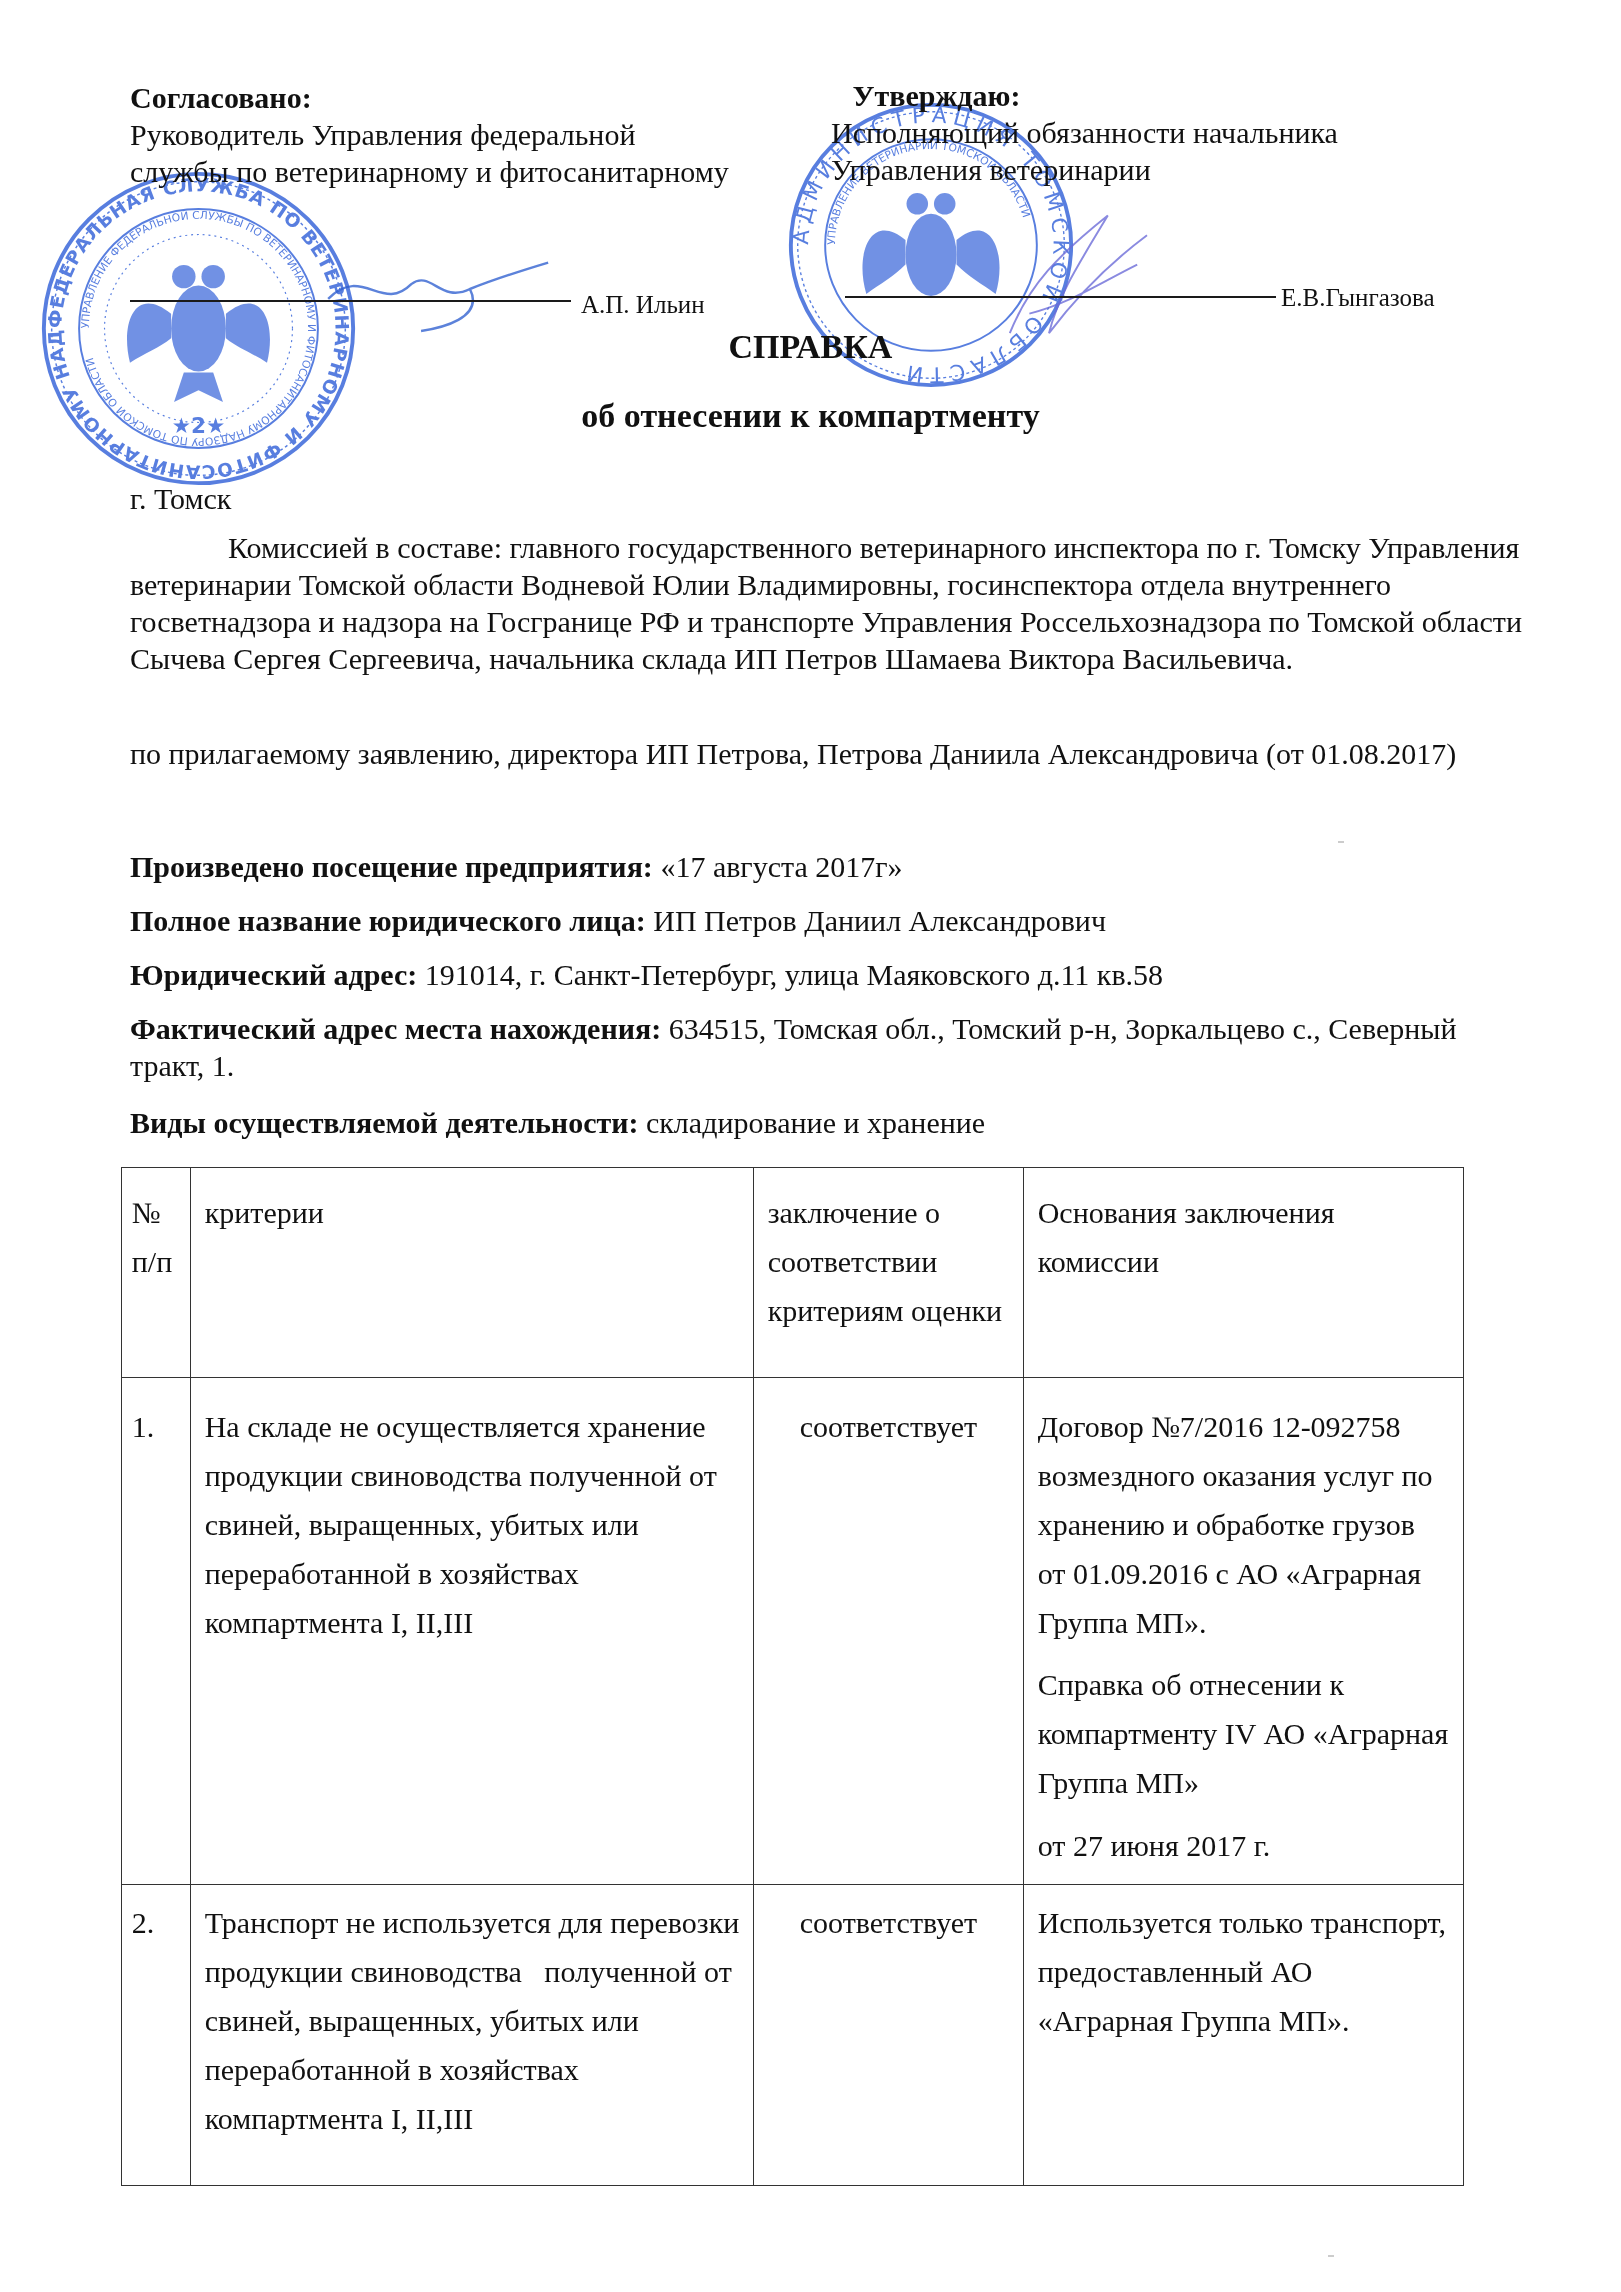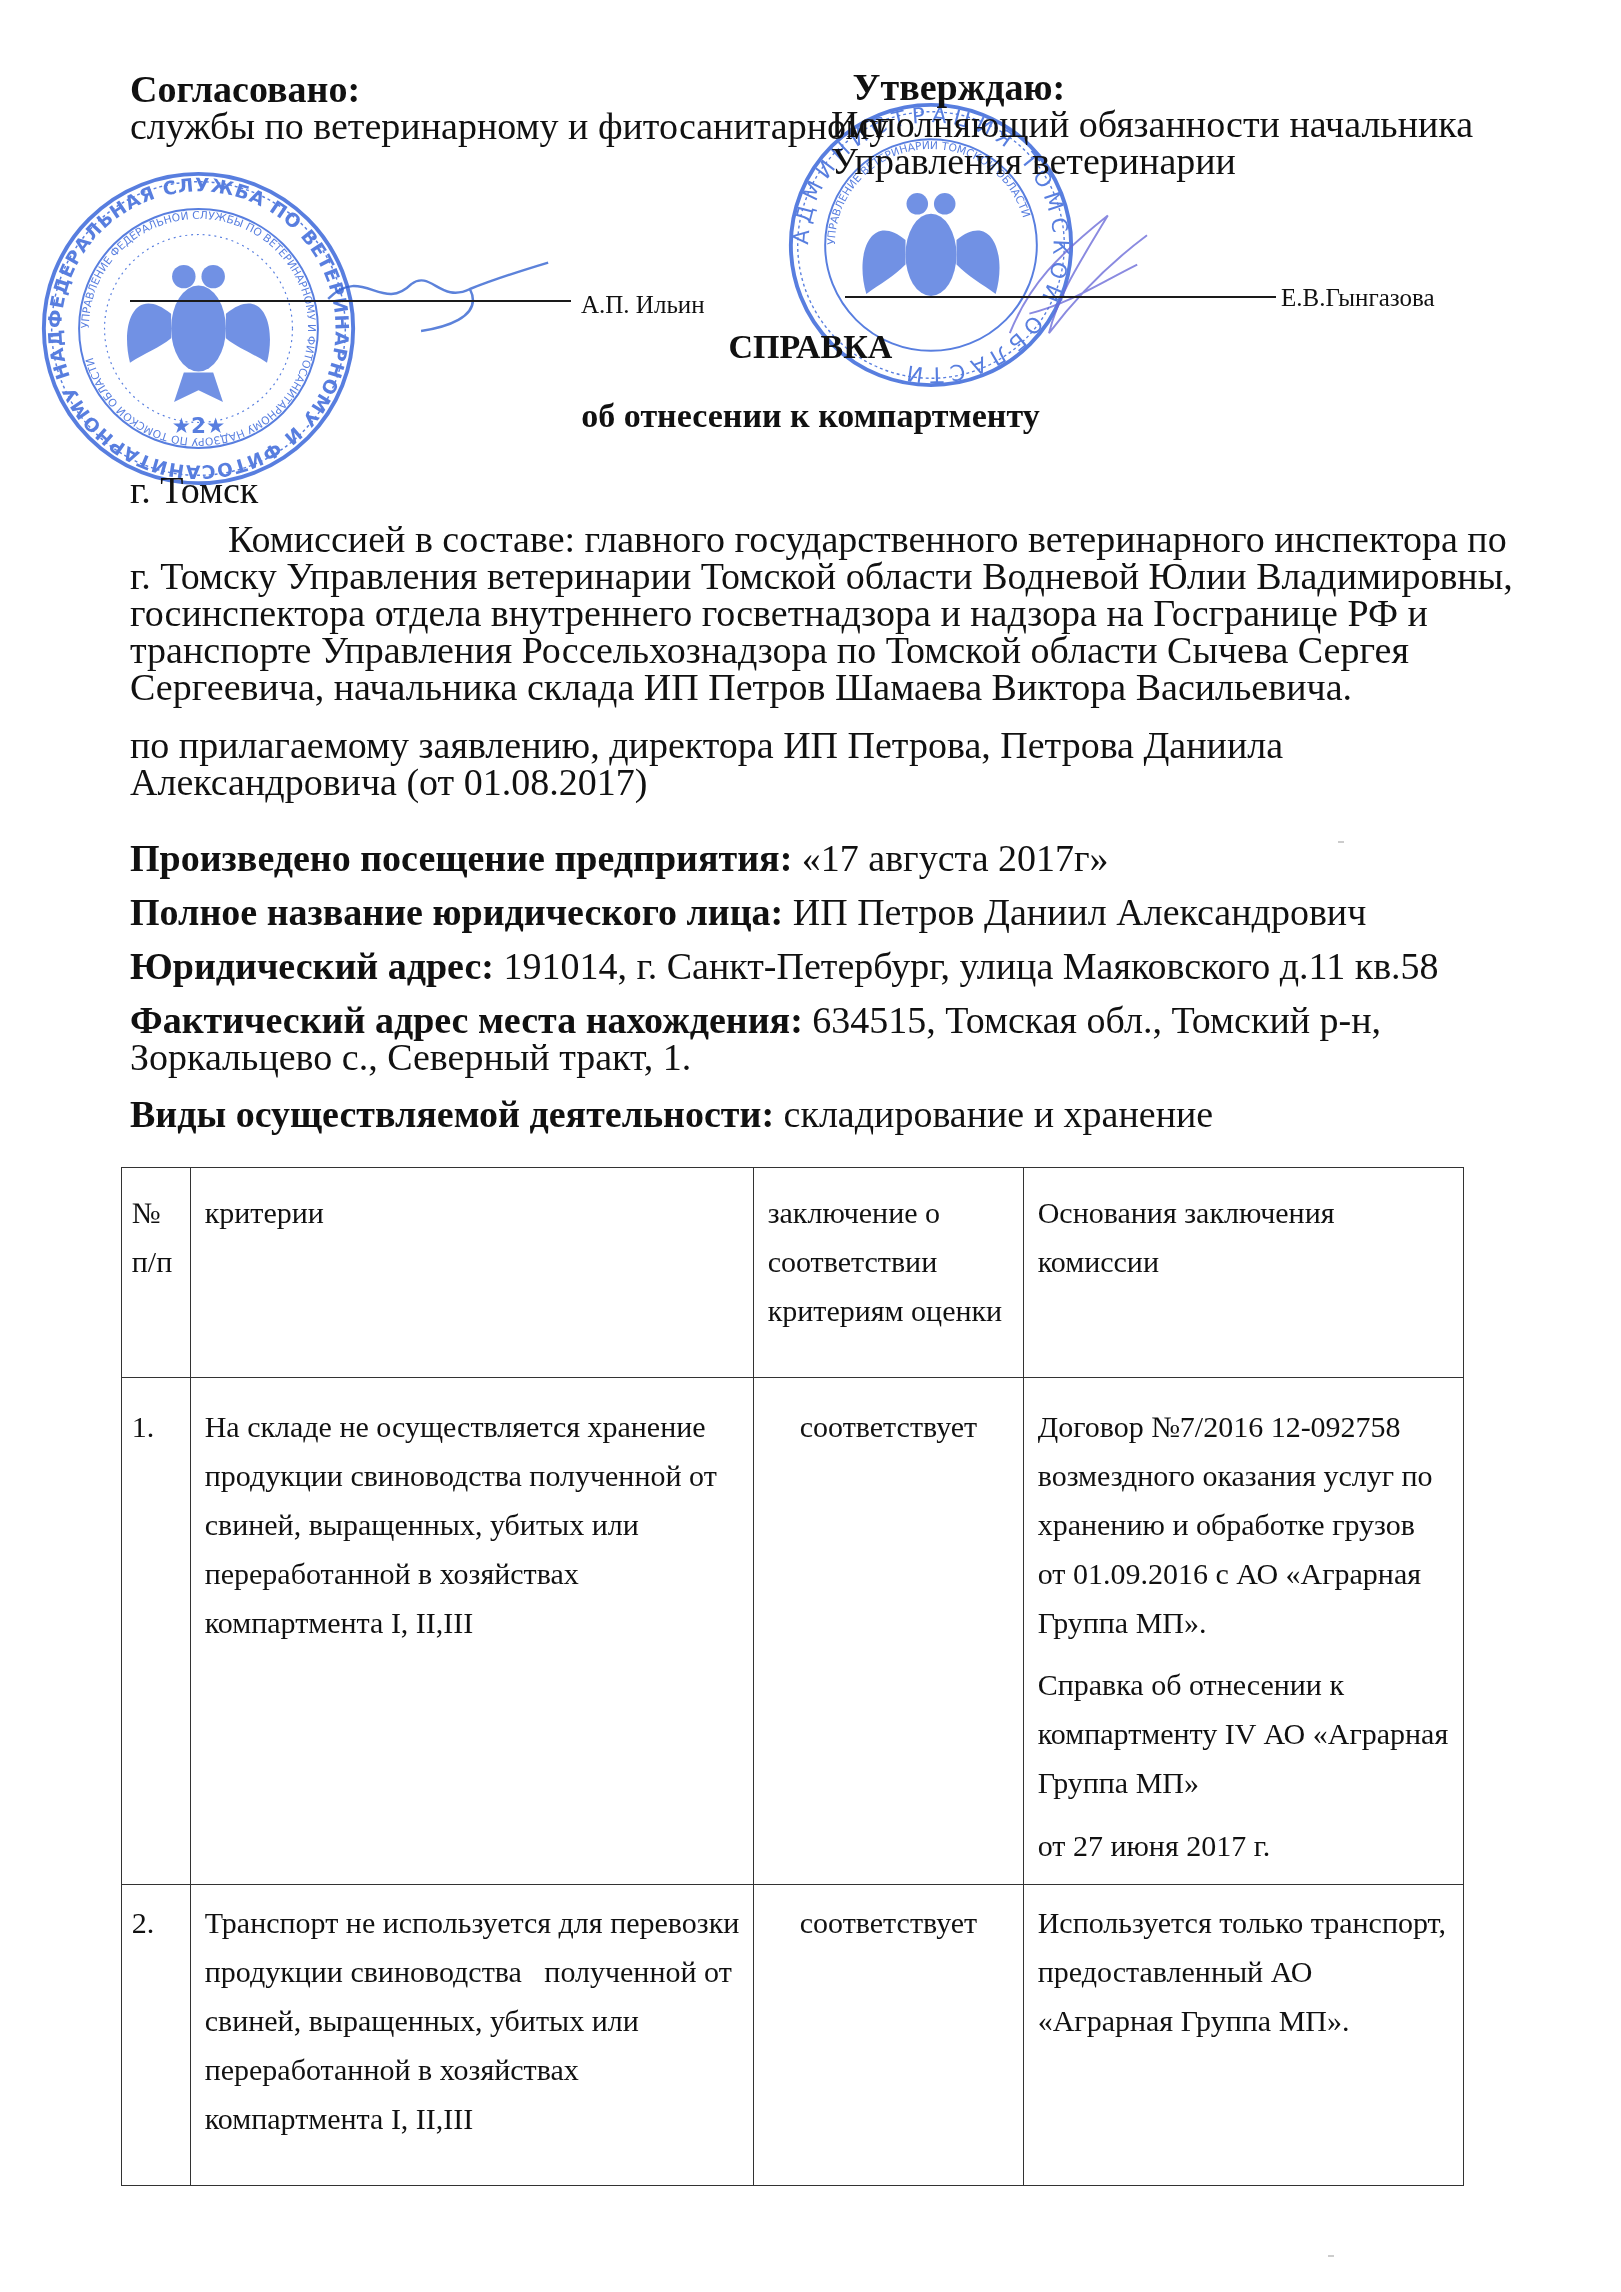--- a/index.html
+++ b/index.html
@@ -1,19 +1,19 @@
 <!DOCTYPE html>
 <html><head>
 <meta charset="utf-8">
 <style>
   html, body { margin: 0; padding: 0; background: #ffffff; }
   body { width: 1621px; height: 2293px; position: relative; overflow: hidden;
          font-family: "Liberation Serif", "DejaVu Serif", serif; color: #111; }
   .abs { position: absolute; }
-  .fs { font-size: 38px; line-height: 37px; }
+  .fs { font-size: 30px; line-height: 37px; margin-top: 8px; }
   .b { font-weight: bold; }
   .approve-block { left: 130px; top: 71px; width: 706px; }
   .approve-block div, .confirm-block div { white-space: nowrap; }
   .confirm-block { left: 831px; top: 69px; width: 706px; }
   .sigline { position: absolute; height: 2px; background: #1a1a1a; }
   .signame { position: absolute; font-size: 25px; line-height: 37px; white-space: nowrap; margin-top: 16px; }
   .title { left: 0; width: 1621px; text-align: center; font-weight: bold; }
   .t1 { top: 328px; font-size: 34px; padding-left: 0; }
   .t2 { top: 397px; font-size: 34px; }
   .city { left: 130px; top: 472px; }
@@ -90,20 +90,21 @@
 
 <svg class="stamp" style="left:323px; top:245px; width:245px; height:88px;" viewBox="0 0 250 90">
   <path d="M5,55 C40,20 60,70 90,40 C110,25 120,60 150,45 C175,35 190,30 230,18 M150,45 C165,75 120,85 100,88" fill="none" stroke="#2f5fd0" stroke-width="2.5"></path>
 </svg>
 <svg class="stamp" style="left:990px; top:196px; width:167px; height:147px;" viewBox="0 0 170 150">
   <path d="M20,140 C40,90 70,60 120,20 C90,70 70,100 60,140 C90,100 120,70 160,40 M40,120 C80,110 110,90 150,70" fill="none" stroke="#6a6ad8" stroke-width="2"></path>
 </svg>
 
 <div class="abs approve-block fs">
   <div class="b">Согласовано:</div>
+  <div>Руководитель Управления федеральной</div>
   <div>службы по ветеринарному и фитосанитарному</div>
 </div>
 <div class="sigline" style="left:130px; top:300px; width:441px;"></div>
 <div class="signame" style="left:581px; top:270px;">А.П. Ильин</div>
 
 <div class="abs confirm-block fs">
   <div class="b" style="padding-left:21.6px;">Утверждаю:</div>
   <div>Исполняющий обязанности начальника</div>
   <div>Управления ветеринарии</div>
 </div>

